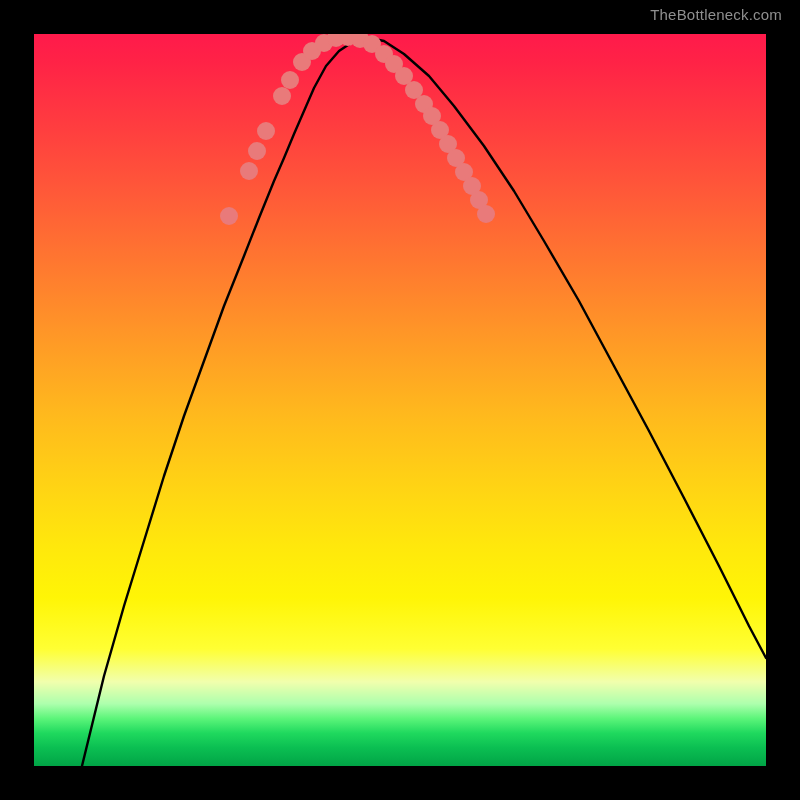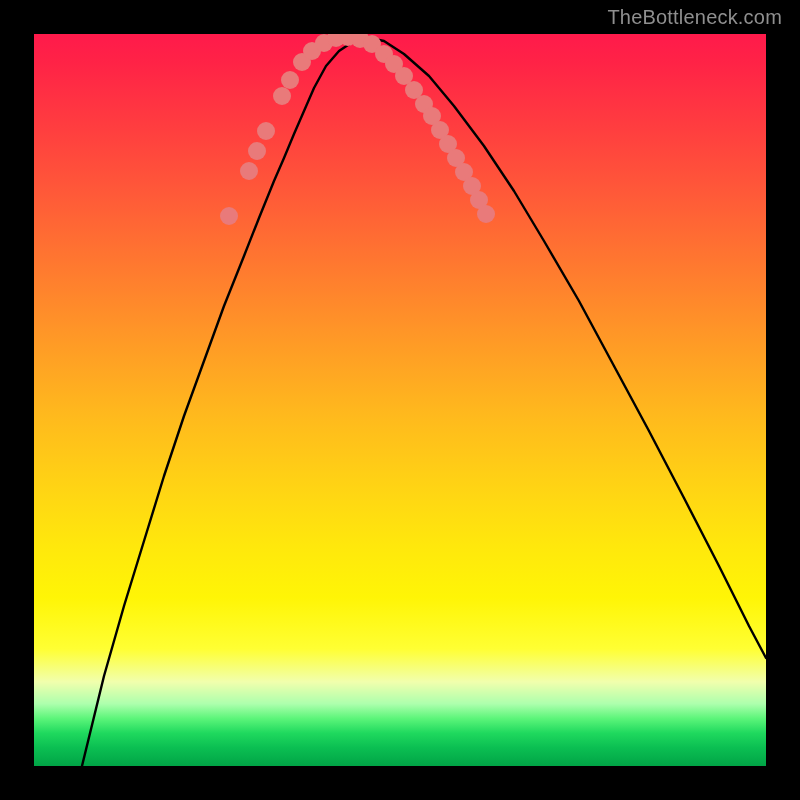--- a/index.html
+++ b/index.html
@@ -3,21 +3,21 @@
 <meta charset="utf-8">
 <style>
   * { margin: 0; padding: 0; box-sizing: border-box; }
   html, body { width: 800px; height: 800px; overflow: hidden; }
   body { background: #000; position: relative; }
   .attribution {
     position: absolute;
     top: 6px;
     right: 18px;
     font-family: Arial, Helvetica, sans-serif;
-    font-size: 20px;
+    font-size: 15px;
     color: #8f8f8f;
     z-index: 10;
     letter-spacing: 0.2px;
   }
   .plot-area {
     position: absolute;
     left: 34px;
     top: 34px;
     width: 732px;
     height: 732px;

